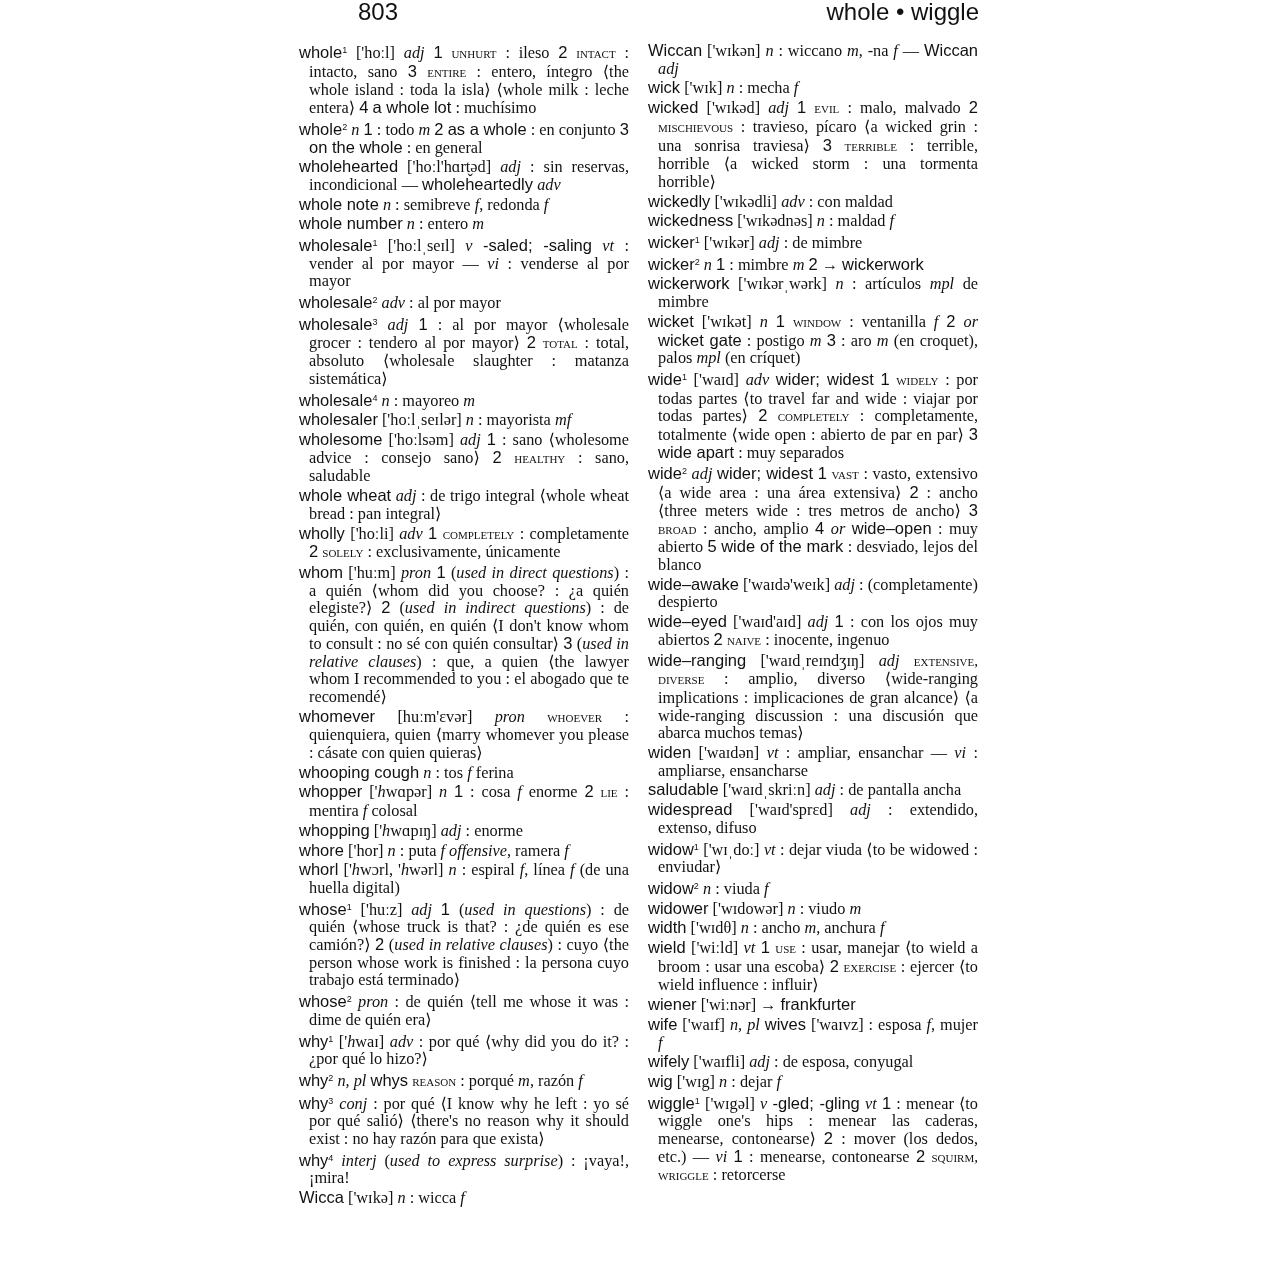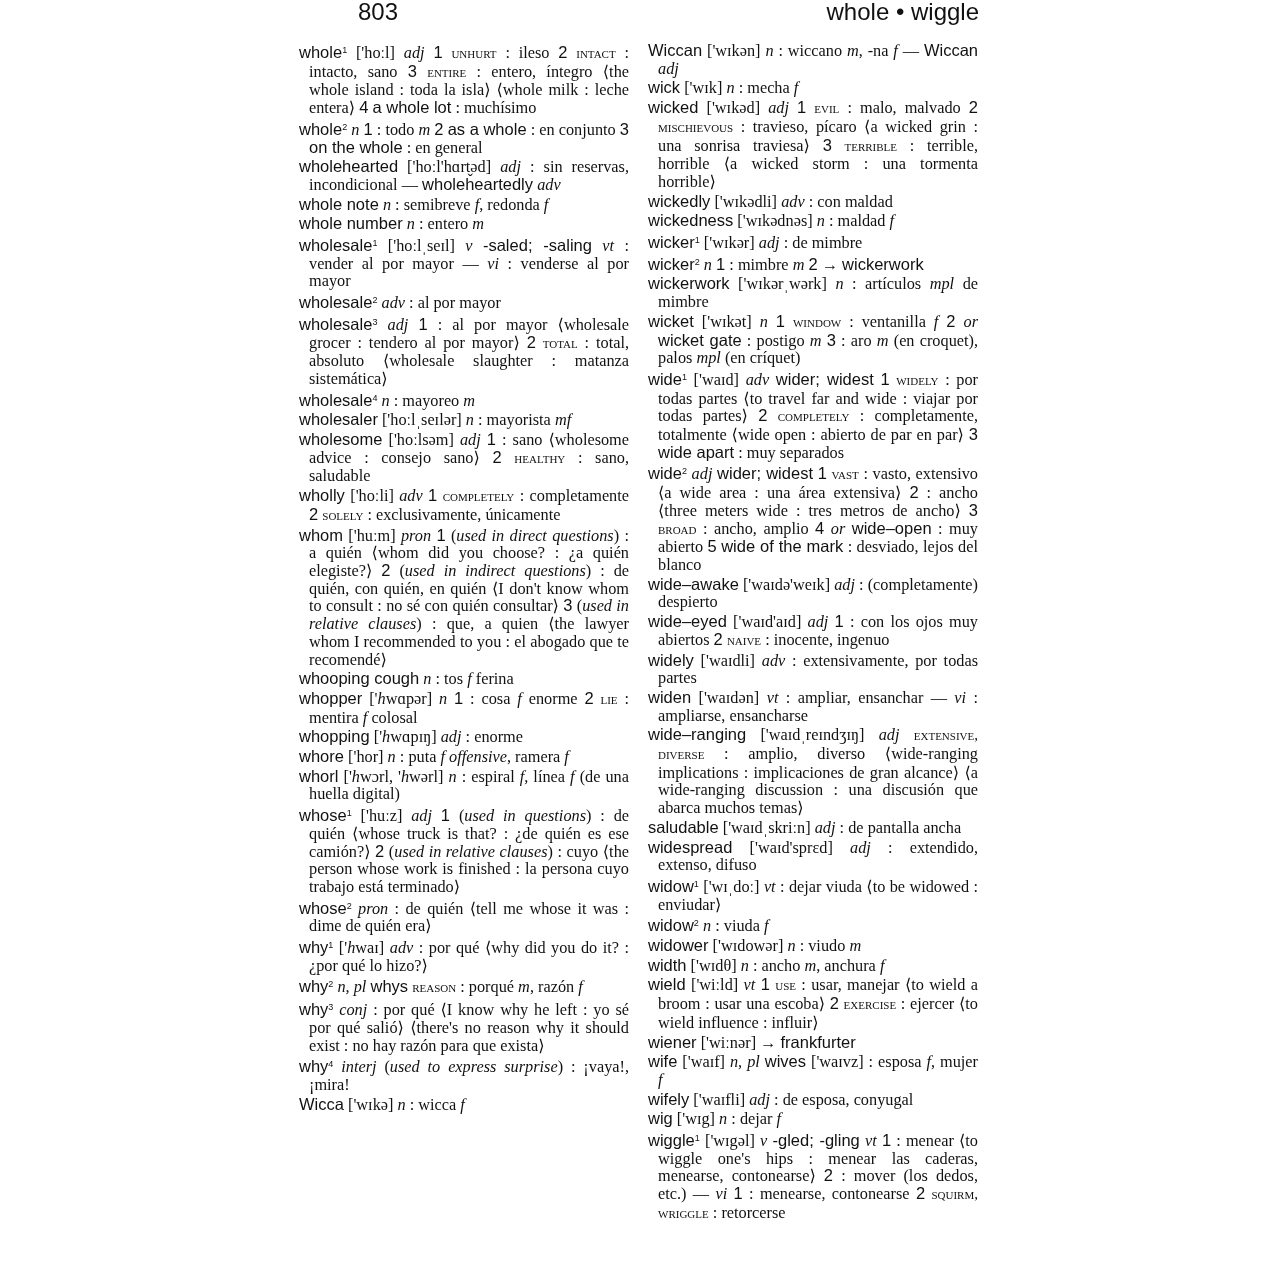--- a/index.html
+++ b/index.html
@@ -37,22 +37,24 @@
     <p class="entry"><span class="hw">whole<sup>2</sup></span><span> </span><span class="i">n</span><span>  </span><span class="n">1</span><span> : todo </span><span class="i">m</span><span>  </span><span class="n">2</span><span> </span><span class="b">as a whole</span><span> : en conjunto  </span><span class="n">3</span><span> </span><span class="b">on the whole</span><span> : en general</span></p>
     <p class="entry"><span class="hw">wholehearted</span><span> ['hoːl'hɑrt̬əd] </span><span class="i">adj</span><span> : sin reservas, incondicional — </span><span class="b">wholeheartedly</span><span> </span><span class="i">adv</span></p>
     <p class="entry"><span class="hw">whole note</span><span> </span><span class="i">n</span><span> : semibreve </span><span class="i">f</span><span>, redonda </span><span class="i">f</span></p>
     <p class="entry"><span class="hw">whole number</span><span> </span><span class="i">n</span><span> : entero </span><span class="i">m</span></p>
     <p class="entry"><span class="hw">wholesale<sup>1</sup></span><span> ['hoːlˌseɪl] </span><span class="i">v</span><span> </span><span class="b">-saled; -saling</span><span> </span><span class="i">vt</span><span> : vender al por mayor — </span><span class="i">vi</span><span> : venderse al por mayor</span></p>
     <p class="entry"><span class="hw">wholesale<sup>2</sup></span><span> </span><span class="i">adv</span><span> : al por mayor</span></p>
     <p class="entry"><span class="hw">wholesale<sup>3</sup></span><span> </span><span class="i">adj</span><span>  </span><span class="n">1</span><span> : al por mayor ⟨wholesale grocer : tendero al por mayor⟩  </span><span class="n">2</span><span> </span><span class="sc">total</span><span> : total, absoluto ⟨wholesale slaughter : matanza sistemática⟩</span></p>
     <p class="entry"><span class="hw">wholesale<sup>4</sup></span><span> </span><span class="i">n</span><span> : mayoreo </span><span class="i">m</span></p>
     <p class="entry"><span class="hw">wholesaler</span><span> ['hoːlˌseɪlər] </span><span class="i">n</span><span> : mayorista </span><span class="i">mf</span></p>
     <p class="entry"><span class="hw">wholesome</span><span> ['hoːlsəm] </span><span class="i">adj</span><span>  </span><span class="n">1</span><span> : sano ⟨wholesome advice : consejo sano⟩  </span><span class="n">2</span><span> </span><span class="sc">healthy</span><span> : sano, saludable</span></p>
+    <p class="entry"><span class="hw">whole wheat</span><span> </span><span class="i">adj</span><span> : de trigo integral ⟨whole wheat bread : pan integral⟩</span></p>
     <p class="entry"><span class="hw">wholly</span><span> ['hoːli] </span><span class="i">adv</span><span>  </span><span class="n">1</span><span> </span><span class="sc">completely</span><span> : completamente  </span><span class="n">2</span><span> </span><span class="sc">solely</span><span> : exclusivamente, únicamente</span></p>
     <p class="entry"><span class="hw">whom</span><span> ['huːm] </span><span class="i">pron</span><span>  </span><span class="n">1</span><span> (</span><span class="i">used in direct questions</span><span>) : a quién ⟨whom did you choose? : ¿a quién elegiste?⟩  </span><span class="n">2</span><span> (</span><span class="i">used in indirect questions</span><span>) : de quién, con quién, en quién ⟨I don't know whom to consult : no sé con quién consultar⟩  </span><span class="n">3</span><span> (</span><span class="i">used in relative clauses</span><span>) : que, a quien ⟨the lawyer whom I recommended to you : el abogado que te recomendé⟩</span></p>
+    <p class="entry"><span class="hw">whomever</span><span> [huːm'ɛvər] </span><span class="i">pron</span><span>  </span><span class="sc">whoever</span><span> : quienquiera, quien ⟨marry whomever you please : cásate con quien quieras⟩</span></p>
     <p class="entry"><span class="hw">whooping cough</span><span> </span><span class="i">n</span><span> : tos </span><span class="i">f</span><span> ferina</span></p>
     <p class="entry"><span class="hw">whopper</span><span> ['</span><span class="i">h</span><span>wɑpər] </span><span class="i">n</span><span>  </span><span class="n">1</span><span> : cosa </span><span class="i">f</span><span> enorme  </span><span class="n">2</span><span> </span><span class="sc">lie</span><span> : mentira </span><span class="i">f</span><span> colosal</span></p>
     <p class="entry"><span class="hw">whopping</span><span> ['</span><span class="i">h</span><span>wɑpɪŋ] </span><span class="i">adj</span><span> : enorme</span></p>
     <p class="entry"><span class="hw">whore</span><span> ['hor] </span><span class="i">n</span><span> : puta </span><span class="i">f offensive</span><span>, ramera </span><span class="i">f</span></p>
     <p class="entry"><span class="hw">whorl</span><span> ['</span><span class="i">h</span><span>wɔrl, '</span><span class="i">h</span><span>wərl] </span><span class="i">n</span><span> : espiral </span><span class="i">f</span><span>, línea </span><span class="i">f</span><span> (de una huella digital)</span></p>
     <p class="entry"><span class="hw">whose<sup>1</sup></span><span> ['huːz] </span><span class="i">adj</span><span>  </span><span class="n">1</span><span> (</span><span class="i">used in questions</span><span>) : de quién ⟨whose truck is that? : ¿de quién es ese camión?⟩  </span><span class="n">2</span><span> (</span><span class="i">used in relative clauses</span><span>) : cuyo ⟨the person whose work is finished : la persona cuyo trabajo está terminado⟩</span></p>
     <p class="entry"><span class="hw">whose<sup>2</sup></span><span> </span><span class="i">pron</span><span> : de quién ⟨tell me whose it was : dime de quién era⟩</span></p>
     <p class="entry"><span class="hw">why<sup>1</sup></span><span> ['</span><span class="i">h</span><span>waɪ] </span><span class="i">adv</span><span> : por qué ⟨why did you do it? : ¿por qué lo hizo?⟩</span></p>
     <p class="entry"><span class="hw">why<sup>2</sup></span><span> </span><span class="i">n, pl</span><span> </span><span class="b">whys</span><span> </span><span class="sc">reason</span><span> : porqué </span><span class="i">m</span><span>, razón </span><span class="i">f</span></p>
     <p class="entry"><span class="hw">why<sup>3</sup></span><span> </span><span class="i">conj</span><span> : por qué ⟨I know why he left : yo sé por qué salió⟩ ⟨there's no reason why it should exist : no hay razón para que exista⟩</span></p>
@@ -66,23 +68,22 @@
     <p class="entry"><span class="hw">wickedly</span><span> ['wɪkədli] </span><span class="i">adv</span><span> : con maldad</span></p>
     <p class="entry"><span class="hw">wickedness</span><span> ['wɪkədnəs] </span><span class="i">n</span><span> : maldad </span><span class="i">f</span></p>
     <p class="entry"><span class="hw">wicker<sup>1</sup></span><span> ['wɪkər] </span><span class="i">adj</span><span> : de mimbre</span></p>
     <p class="entry"><span class="hw">wicker<sup>2</sup></span><span> </span><span class="i">n</span><span>  </span><span class="n">1</span><span> : mimbre </span><span class="i">m</span><span>  </span><span class="n">2</span><span> → </span><span class="b">wickerwork</span></p>
     <p class="entry"><span class="hw">wickerwork</span><span> ['wɪkərˌwərk] </span><span class="i">n</span><span> : artículos </span><span class="i">mpl</span><span> de mimbre</span></p>
     <p class="entry"><span class="hw">wicket</span><span> ['wɪkət] </span><span class="i">n</span><span>  </span><span class="n">1</span><span> </span><span class="sc">window</span><span> : ventanilla </span><span class="i">f</span><span>  </span><span class="n">2</span><span> </span><span class="i">or</span><span> </span><span class="b">wicket gate</span><span> : postigo </span><span class="i">m</span><span>  </span><span class="n">3</span><span> : aro </span><span class="i">m</span><span> (en croquet), palos </span><span class="i">mpl</span><span> (en críquet)</span></p>
     <p class="entry"><span class="hw">wide<sup>1</sup></span><span> ['waɪd] </span><span class="i">adv</span><span> </span><span class="b">wider; widest</span><span>  </span><span class="n">1</span><span> </span><span class="sc">widely</span><span> : por todas partes ⟨to travel far and wide : viajar por todas partes⟩  </span><span class="n">2</span><span> </span><span class="sc">completely</span><span> : completamente, totalmente ⟨wide open : abierto de par en par⟩  </span><span class="n">3</span><span> </span><span class="b">wide apart</span><span> : muy separados</span></p>
     <p class="entry"><span class="hw">wide<sup>2</sup></span><span> </span><span class="i">adj</span><span> </span><span class="b">wider; widest</span><span>  </span><span class="n">1</span><span> </span><span class="sc">vast</span><span> : vasto, extensivo ⟨a wide area : una área extensiva⟩  </span><span class="n">2</span><span> : ancho ⟨three meters wide : tres metros de ancho⟩  </span><span class="n">3</span><span> </span><span class="sc">broad</span><span> : ancho, amplio  </span><span class="n">4</span><span> </span><span class="i">or</span><span> </span><span class="b">wide–open</span><span> : muy abierto  </span><span class="n">5</span><span> </span><span class="b">wide of the mark</span><span> : desviado, lejos del blanco</span></p>
     <p class="entry"><span class="hw">wide–awake</span><span> ['waɪdə'weɪk] </span><span class="i">adj</span><span> : (completamente) despierto</span></p>
     <p class="entry"><span class="hw">wide–eyed</span><span> ['waɪd'aɪd] </span><span class="i">adj</span><span>  </span><span class="n">1</span><span> : con los ojos muy abiertos  </span><span class="n">2</span><span> </span><span class="sc">naive</span><span> : inocente, ingenuo</span></p>
-    <p class="entry"><span class="hw">widely</span><span> ['waɪdli] </span><span class="i">adv</span><span> : extensivamente, por todas partes</span></p>
+    <p class="entry"><span class="hw">wide–ranging</span><span> ['waɪdˌreɪndʒɪŋ] </span><span class="i">adj</span><span> </span><span class="sc">extensive, diverse</span><span> : amplio, diverso ⟨wide-ranging implications : implicaciones de gran alcance⟩ ⟨a wide-ranging discussion : una discusión que abarca muchos temas⟩</span></p>
     <p class="entry"><span class="hw">widen</span><span> ['waɪdən] </span><span class="i">vt</span><span> : ampliar, ensanchar — </span><span class="i">vi</span><span> : ampliarse, ensancharse</span></p>
-    <p class="entry"><span class="hw">wide–ranging</span><span> ['waɪdˌreɪndʒɪŋ] </span><span class="i">adj</span><span> </span><span class="sc">extensive, diverse</span><span> : amplio, diverso ⟨wide-ranging implications : implicaciones de gran alcance⟩ ⟨a wide-ranging discussion : una discusión que abarca muchos temas⟩</span></p>
     <p class="entry"><span class="hw">saludable</span><span> ['waɪdˌskriːn] </span><span class="i">adj</span><span> : de pantalla ancha</span></p>
     <p class="entry"><span class="hw">widespread</span><span> ['waɪd'sprɛd] </span><span class="i">adj</span><span> : extendido, extenso, difuso</span></p>
     <p class="entry"><span class="hw">widow<sup>1</sup></span><span> ['wɪˌdoː] </span><span class="i">vt</span><span> : dejar viuda ⟨to be widowed : enviudar⟩</span></p>
     <p class="entry"><span class="hw">widow<sup>2</sup></span><span> </span><span class="i">n</span><span> : viuda </span><span class="i">f</span></p>
     <p class="entry"><span class="hw">widower</span><span> ['wɪdowər] </span><span class="i">n</span><span> : viudo </span><span class="i">m</span></p>
     <p class="entry"><span class="hw">width</span><span> ['wɪdθ] </span><span class="i">n</span><span> : ancho </span><span class="i">m</span><span>, anchura </span><span class="i">f</span></p>
     <p class="entry"><span class="hw">wield</span><span> ['wiːld] </span><span class="i">vt</span><span>  </span><span class="n">1</span><span> </span><span class="sc">use</span><span> : usar, manejar ⟨to wield a broom : usar una escoba⟩  </span><span class="n">2</span><span> </span><span class="sc">exercise</span><span> : ejercer ⟨to wield influence : influir⟩</span></p>
     <p class="entry"><span class="hw">wiener</span><span> ['wiːnər] → </span><span class="b">frankfurter</span></p>
     <p class="entry"><span class="hw">wife</span><span> ['waɪf] </span><span class="i">n, pl</span><span> </span><span class="b">wives</span><span> ['waɪvz] : esposa </span><span class="i">f</span><span>, mujer </span><span class="i">f</span></p>
     <p class="entry"><span class="hw">wifely</span><span> ['waɪfli] </span><span class="i">adj</span><span> : de esposa, conyugal</span></p>

